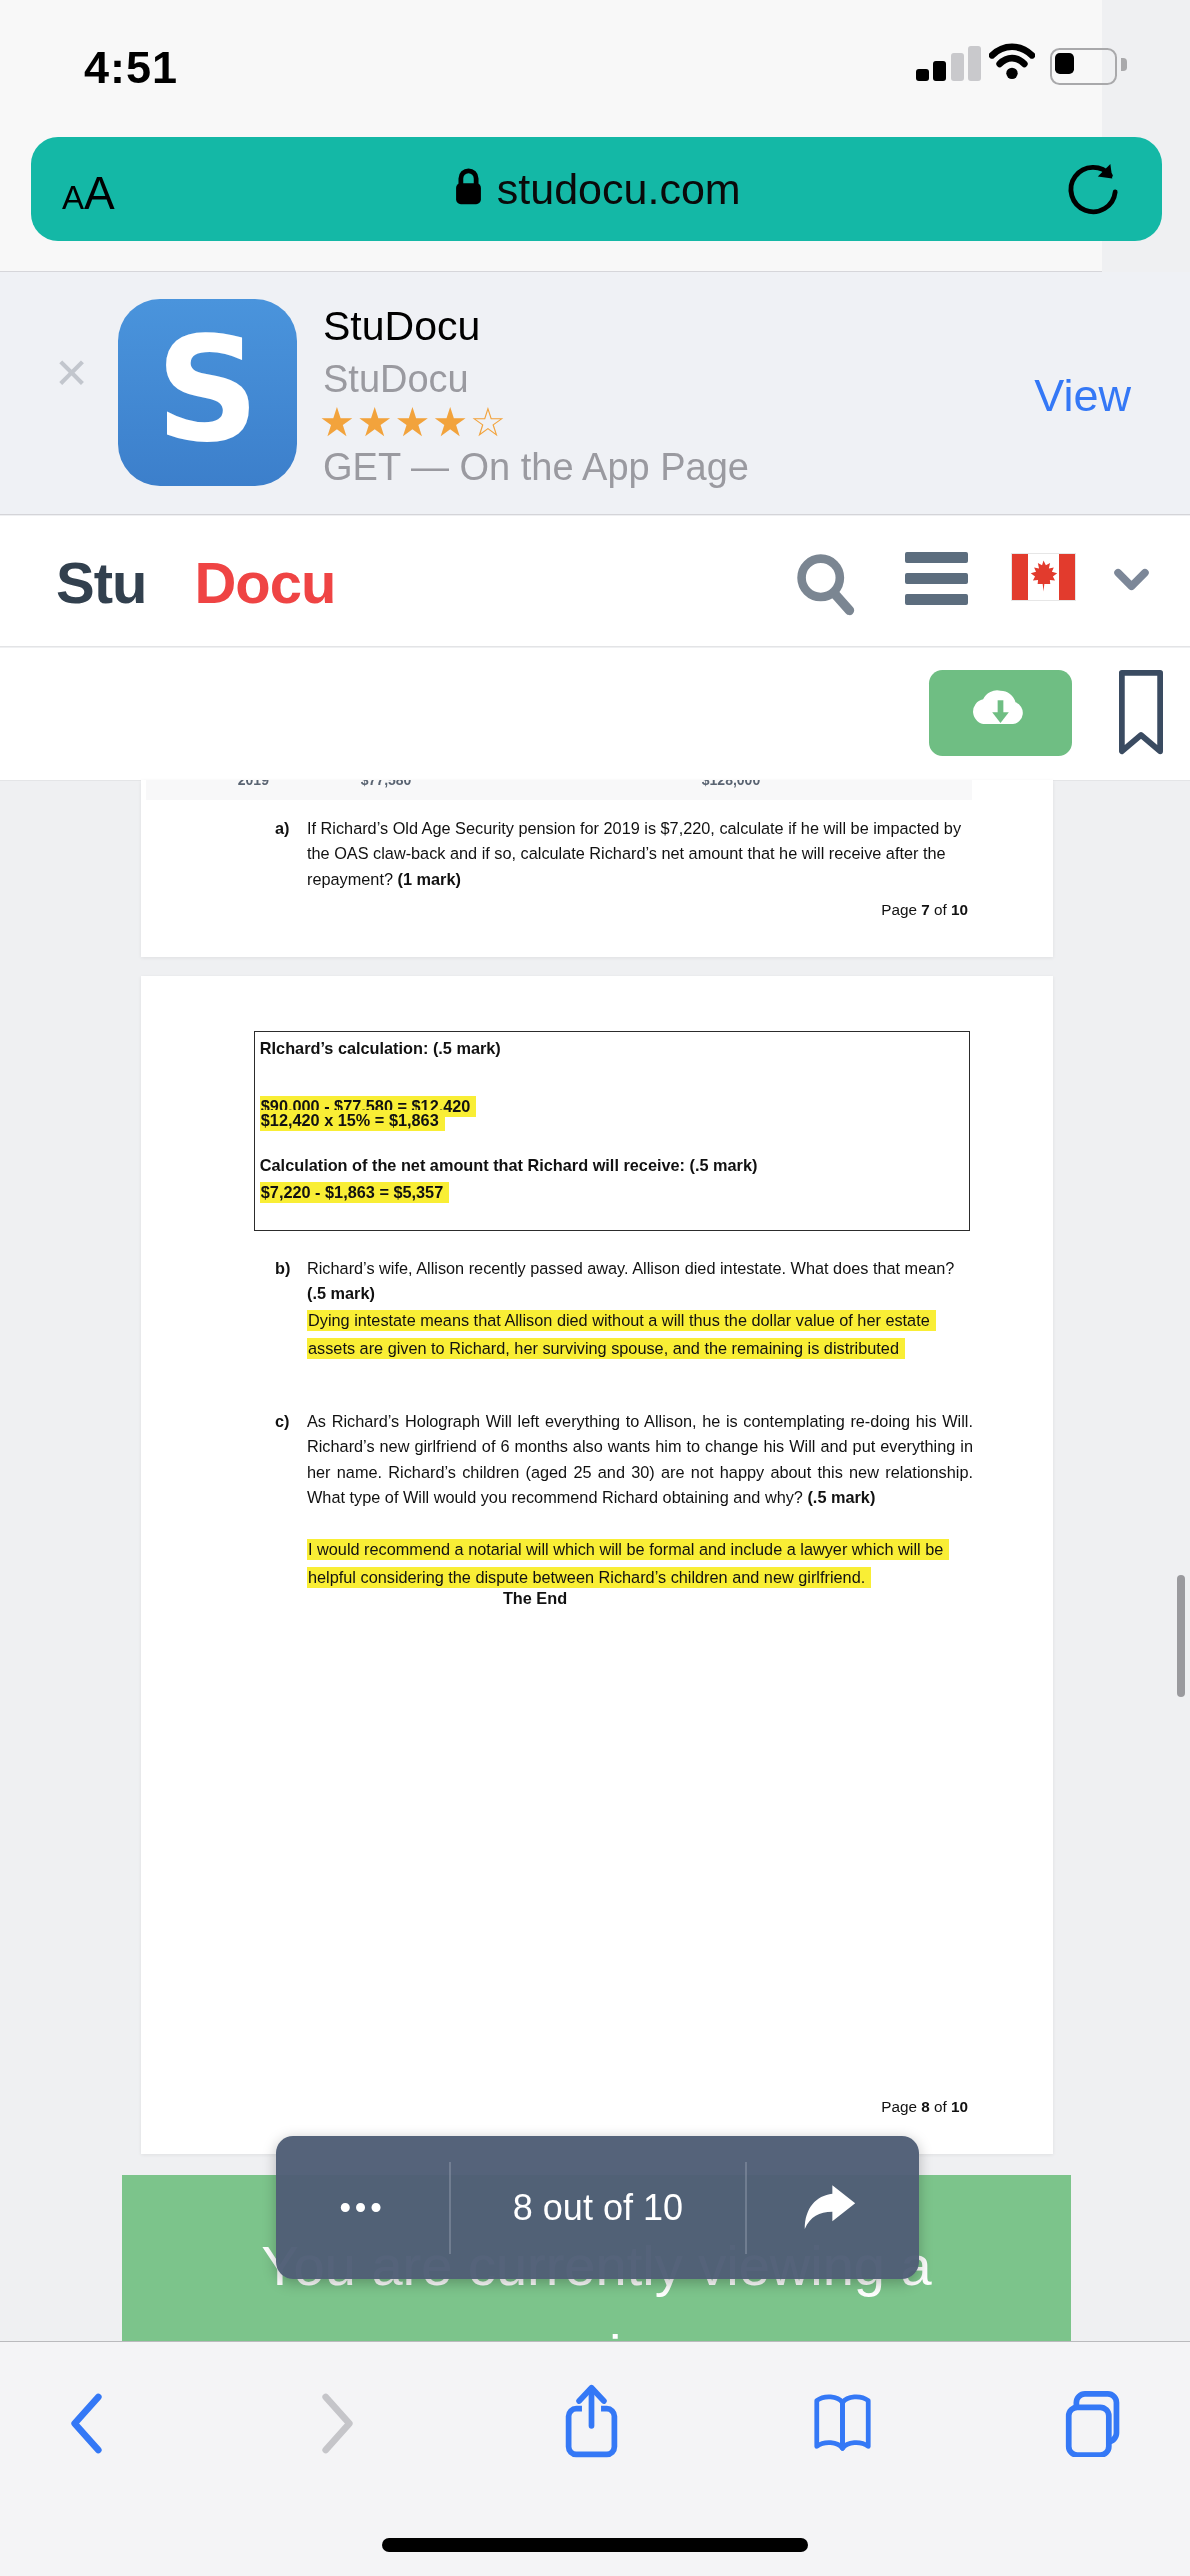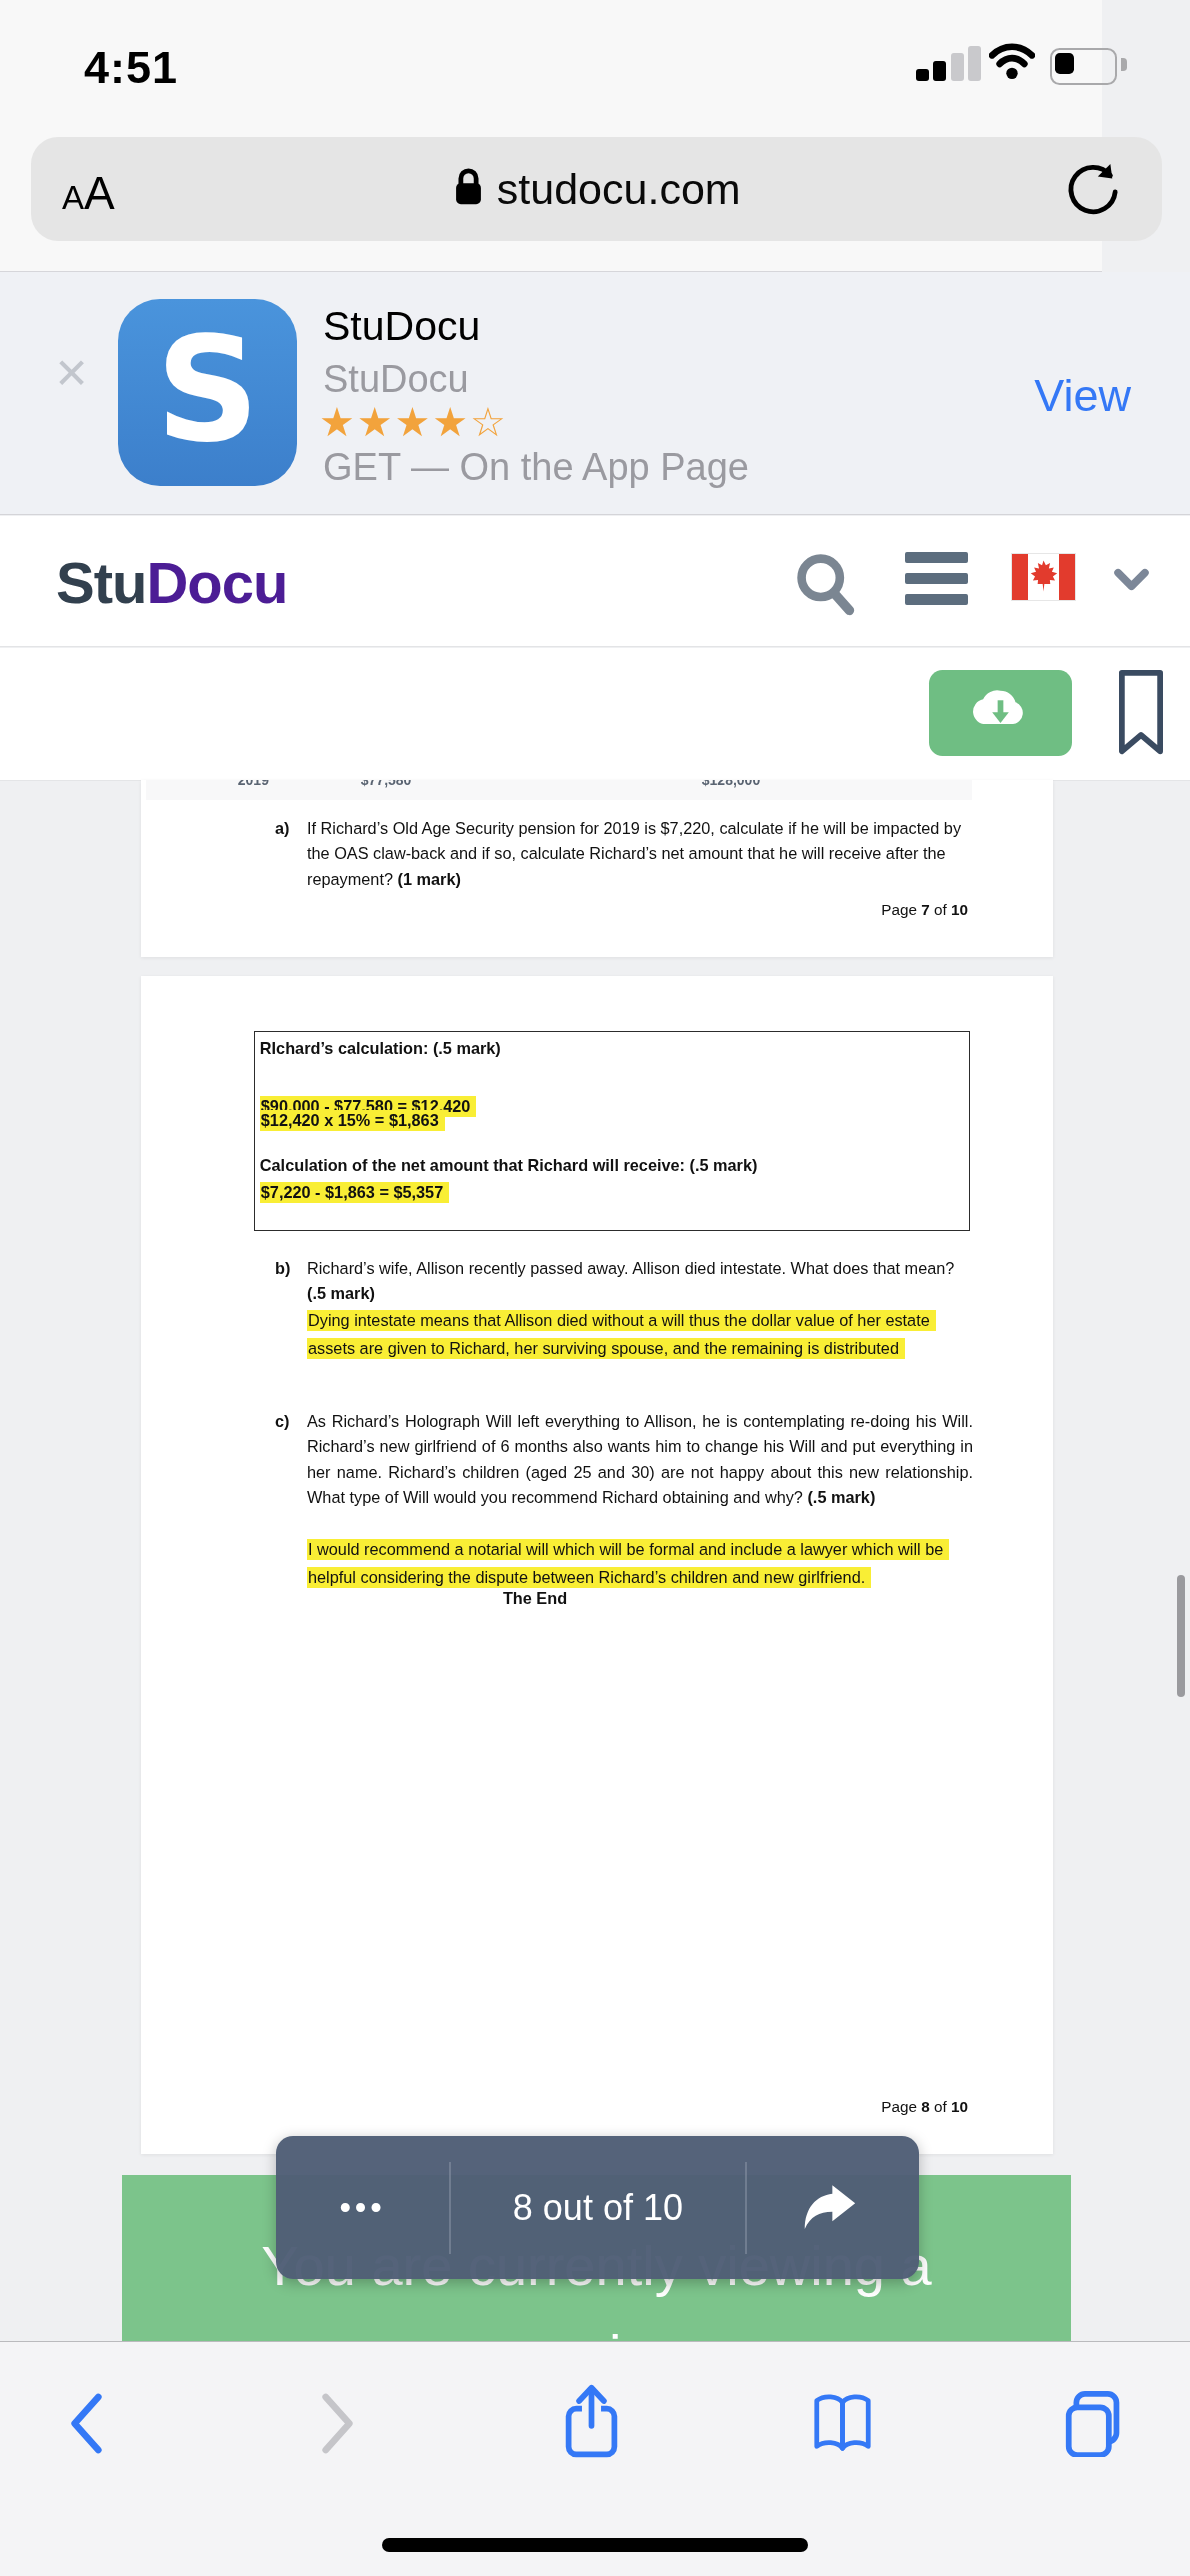--- a/index.html
+++ b/index.html
@@ -6,42 +6,42 @@
   #screen{position:relative;width:1190px;height:2576px;background:#eff0f2;overflow:hidden;
     font-family:"Liberation Sans",sans-serif;-webkit-font-smoothing:antialiased;}
 
   
   #top-chrome{position:absolute;left:0;top:0;width:1102px;height:271px;background:#f8f8f8;border-bottom:1px solid #d6d6da;}
   #time{position:absolute;left:84px;top:42px;font-size:45px;font-weight:700;color:#000;letter-spacing:1px;}
   .sig-bar{position:absolute;bottom:0;width:13.4px;border-radius:2.9px;}
   #battery-body{position:absolute;left:1050px;top:48px;width:63px;height:33px;border:2.9px solid #a9a9ab;border-radius:9.6px;}
   #battery-fill{position:absolute;left:2.9px;top:2.9px;width:19px;height:21px;background:#000;border-radius:4.8px;}
   #battery-nub{position:absolute;left:1121px;top:58px;width:5.8px;height:13.4px;background:#a9a9ab;border-radius:0 3.8px 3.8px 0;}
-  #url-pill{position:absolute;left:31px;top:137px;width:1131px;height:104px;background:#e5e5e5;border-radius:27px;}
+  #url-pill{position:absolute;left:31px;top:137px;width:1131px;height:104px;background:#14b8a6;border-radius:27px;}
   #reader-aa{position:absolute;left:31px;top:29px;color:#000;}
   #reader-aa .a1{font-size:33px;} #reader-aa .a2{font-size:46px;}
   #url-center{position:absolute;left:0;top:0;width:100%;height:100%;display:flex;align-items:center;justify-content:center;gap:11.5px;}
   #url-text{font-size:43px;color:#0a0a0a;}
 
   
   #app-banner{position:absolute;left:0;top:272px;width:1190px;height:242px;background:#eff1f5;border-bottom:1px solid #d4d4d8;}
   #banner-close{position:absolute;left:54px;top:77px;font-size:42px;color:#c2c6cd;font-weight:300;}
   #app-icon{position:absolute;left:118px;top:27px;width:179px;height:187px;border-radius:42px;
      background:linear-gradient(180deg,#4a94dc,#3c7fcb);display:flex;align-items:center;justify-content:center;}
   #app-icon .s{color:#fff;font-size:144px;font-weight:700;font-family:"DejaVu Sans",sans-serif;line-height:1;margin-top:-5.7px;}
   #app-title{position:absolute;left:323px;top:31px;font-size:41px;color:#000;}
   #app-sub{position:absolute;left:323px;top:86px;font-size:38px;color:#9a9aa0;}
   #app-stars{position:absolute;left:319px;top:127px;font-size:40px;color:#f2a33c;letter-spacing:1.9px;}
   #app-tagline{position:absolute;left:323px;top:174px;font-size:38px;color:#9a9aa0;}
   #view-btn{position:absolute;right:59px;top:98px;font-size:45px;color:#3478f6;}
 
   
   #site-header{position:absolute;left:0;top:516px;width:1190px;height:130px;background:#fff;border-bottom:1.9px solid #e3e4e6;}
   #logo{position:absolute;left:56px;top:33px;font-size:58px;font-weight:700;letter-spacing:-1px;}
-  #logo .stu{color:#32404e;} #logo .docu{color:#4c1d95;}
+  #logo .stu{color:#32404e;} #logo .docu{color:#ef4444;margin-left:48px;}
   #hamburger{position:absolute;left:905px;top:36px;width:63px;}
   #hamburger div{height:10.5px;border-radius:1.9px;background:#5c6d7e;margin-bottom:10.5px;}
   #flag{position:absolute;left:1012px;top:38px;width:63px;height:46px;background:#fff;box-shadow:0 0 0 1px #e6e6e6;}
   #flag .band{position:absolute;top:0;width:16.3px;height:46px;background:#e23b2d;}
 
   
   #doc-toolbar{position:absolute;left:0;top:648px;width:1190px;height:132px;background:#fff;border-bottom:1px solid #e4e5e7;}
   #download-btn{position:absolute;left:929px;top:22px;width:143px;height:86px;background:#6fbe83;border-radius:13.4px;
      display:flex;align-items:center;justify-content:center;}
 

